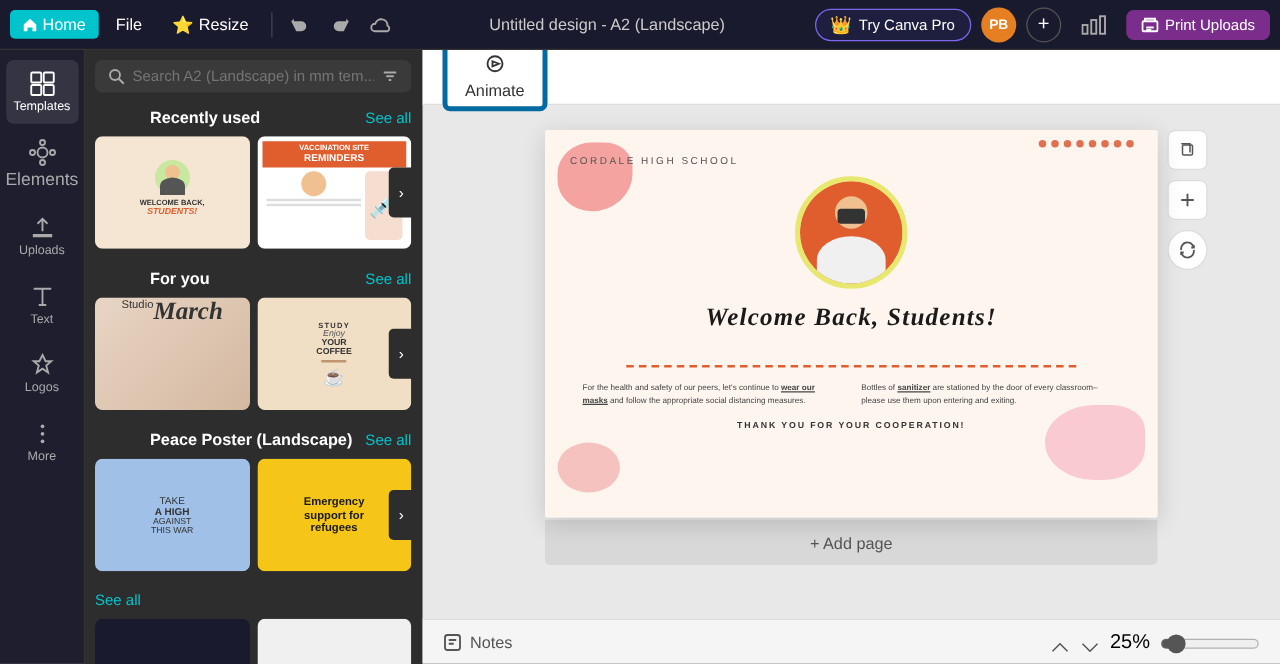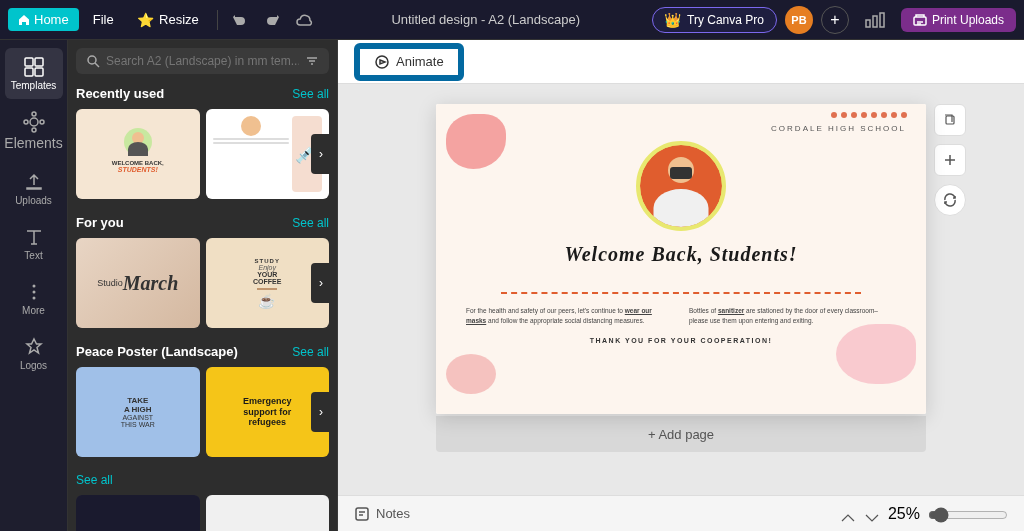--- a/index.html
+++ b/index.html
@@ -53,54 +53,54 @@
       border-right: 1px solid #3a3a3a;
     }
     .search-bar {
       display: flex; align-items: center; background: #3a3a3a; border-radius: 6px;
       padding: 6px 10px; gap: 6px; margin-bottom: 12px;
     }
     .search-bar input {
       background: transparent; border: none; color: #ccc; font-size: 12px; flex: 1; outline: none;
     }
     .section-header { display: flex; justify-content: space-between; align-items: center; margin-bottom: 8px; }
-    .section-title { color: #fff; font-size: 13px; font-weight: 600; }
+    .section-title { color: #fff; font-size: 13px; font-weight: 600; margin-left: 44px; }
     .see-all { color: #00c4cc; font-size: 12px; cursor: pointer; }
     .template-grid { display: grid; grid-template-columns: 1fr 1fr; gap: 6px; margin-bottom: 16px; }
     .template-card {
       border-radius: 6px; overflow: hidden; cursor: pointer; position: relative;
       height: 90px; background: #3a3a3a;
     }
     .template-card-inner { width: 100%; height: 100%; position: relative; overflow: hidden; }
 
     
     .tmpl-welcome { background: #f5e6d3; display: flex; flex-direction: column; align-items: center; justify-content: center; padding: 4px; }
     .tmpl-vaccination { background: #fff; display: flex; flex-direction: column; padding: 4px; }
-    .tmpl-march { background: linear-gradient(135deg, #e8d5c4, #d4b8a0); display: flex; align-items: center; justify-content: center; }
+    .tmpl-march { background: linear-gradient(135deg, #e8d5c4, #d4b8a0); display: flex; align-items: flex-start; justify-content: center; }
     .tmpl-study { background: #f0dfc4; display: flex; flex-direction: column; align-items: center; justify-content: center; padding: 4px; }
     .tmpl-take-stand { background: #a0c0e8; display: flex; align-items: center; justify-content: center; }
     .tmpl-emergency { background: #f5c518; display: flex; align-items: center; justify-content: center; padding: 4px; }
 
     .next-arrow {
       position: absolute; right: -2px; top: 50%; transform: translateY(-50%);
       width: 20px; height: 40px; background: #2d2d2d; border-radius: 4px 0 0 4px;
       display: flex; align-items: center; justify-content: center; cursor: pointer; color: #fff; font-size: 12px; z-index: 10;
     }
 
     
     .canvas-area {
       flex: 1; background: #e8e8e8; display: flex; flex-direction: column; overflow: hidden; position: relative;
     }
     .canvas-toolbar {
       background: #fff; padding: 8px 16px; display: flex; align-items: center; gap: 8px;
       border-bottom: 1px solid #ddd; height: 44px;
     }
     .animate-btn {
       display: flex; align-items: center; gap: 6px; padding: 5px 14px;
-      border: 6px solid #0369a1; border-radius: 6px; background: #fff; cursor: pointer; font-size: 13px; color: #333;
+      border: 4px solid #0369a1; border-radius: 6px; background: #fff; cursor: pointer; font-size: 13px; color: #333; flex-direction: column;
     }
     .canvas-scroll { flex: 1; overflow: auto; display: flex; flex-direction: column; align-items: center; padding: 20px; }
     .canvas-page {
       background: #fff; position: relative; width: 490px; min-height: 310px;
       box-shadow: 0 4px 20px rgba(0,0,0,0.15); border-radius: 2px; overflow: hidden;
     }
     .page-controls {
       position: absolute; right: -40px; top: 0; display: flex; flex-direction: column; gap: 8px;
     }
     .page-ctrl-btn {
@@ -112,21 +112,21 @@
       width: 32px; height: 32px; background: #fff; border: 1px solid #ddd; border-radius: 50%;
       display: flex; align-items: center; justify-content: center; cursor: pointer; font-size: 14px;
     }
 
     
     .poster-bg {
       width: 100%; height: 100%; min-height: 310px;
       background: #fdf5ee; position: relative; padding: 20px;
     }
     .poster-school-name {
-      font-size: 8px; letter-spacing: 2px; color: #555; text-align: right; margin-bottom: 8px;
+      font-size: 8px; letter-spacing: 2px; color: #555; text-align: left; margin-bottom: 8px;
       font-weight: 500;
     }
     .poster-decorations { position: absolute; top: 0; left: 0; width: 100%; height: 100%; pointer-events: none; }
     .poster-avatar-wrap {
       display: flex; justify-content: center; margin-bottom: 12px;
     }
     .poster-avatar-circle {
       width: 90px; height: 90px; border-radius: 50%; background: #e8e870;
       border: 4px solid #e8e870; overflow: hidden; display: flex; align-items: center; justify-content: center;
       position: relative;
@@ -263,32 +263,32 @@
         </svg>
       <span style="font-size:10px;color:#aaa;">Uploads</span>
     </div>
     <div class="icon-sidebar-item">
       <svg viewBox="0 0 22 22" fill="none" stroke="#aaa" stroke-width="1.5">
           <path d="M4 5h14M11 5v13M8 18h6"></path>
         </svg>
       <span style="font-size:10px;color:#aaa;">Text</span>
     </div>
     <div class="icon-sidebar-item">
+      <svg viewBox="0 0 22 22" fill="none" stroke="#aaa" stroke-width="1.5">
+          <path d="M11 3l2.5 5H18l-4 3.5 1.5 5.5L11 14l-4.5 3 1.5-5.5L4 8h4.5z"></path>
+        </svg>
+      <span style="font-size:10px;color:#aaa;">Logos</span>
+    </div>
+    <div class="icon-sidebar-item">
       <svg viewBox="0 0 22 22" fill="#aaa">
           <circle cx="11" cy="5" r="1.5"></circle>
           <circle cx="11" cy="11" r="1.5"></circle>
           <circle cx="11" cy="17" r="1.5"></circle>
         </svg>
       <span style="font-size:10px;color:#aaa;">More</span>
-    </div>
-    <div class="icon-sidebar-item">
-      <svg viewBox="0 0 22 22" fill="none" stroke="#aaa" stroke-width="1.5">
-          <path d="M11 3l2.5 5H18l-4 3.5 1.5 5.5L11 14l-4.5 3 1.5-5.5L4 8h4.5z"></path>
-        </svg>
-      <span style="font-size:10px;color:#aaa;">Logos</span>
     </div>
   </div>
 
   <div class="templates-panel">
 
     <div class="search-bar">
       <svg width="14" height="14" viewBox="0 0 14 14" fill="none" stroke="#aaa" stroke-width="1.5">
           <circle cx="6" cy="6" r="4"></circle>
           <line x1="9" y1="9" x2="13" y2="13"></line>
         </svg>
@@ -317,20 +317,24 @@
             <div style="font-size:7px;color:#e05d2e;font-weight:900;text-align:center;font-style:italic;">STUDENTS!</div>
             <div style="display:flex;gap:2px;margin-top:4px;">
               <div style="flex:1;background:#eee;height:3px;border-radius:1px;"></div>
               <div style="flex:1;background:#eee;height:3px;border-radius:1px;"></div>
             </div>
           </div>
         </div>
 
         <div class="template-card">
           <div class="template-card-inner tmpl-vaccination">
+            <div style="background:#e05d2e;padding:3px;text-align:center;">
+              <div style="font-size:6px;color:white;font-weight:bold;">VACCINATION SITE</div>
+              <div style="font-size:8px;color:white;font-weight:900;">REMINDERS</div>
+            </div>
             <div style="display:flex;padding:3px;gap:3px;flex:1;">
               <div style="flex:1;">
                 <div style="background:#f0c090;width:20px;height:20px;border-radius:50%;margin:0 auto;"></div>
                 <div style="height:2px;background:#ddd;margin:2px 0;border-radius:1px;"></div>
                 <div style="height:2px;background:#ddd;margin:2px 0;border-radius:1px;"></div>
               </div>
               <div style="width:30px;background:#f5ddd0;border-radius:4px;display:flex;align-items:center;justify-content:center;">
                 <div style="font-size:18px;">💉</div>
               </div>
             </div>
@@ -371,21 +375,21 @@
     <div class="section-header">
       <span class="section-title">Peace Poster (Landscape)</span>
       <span class="see-all">See all</span>
     </div>
     <div style="position:relative;">
       <div class="template-grid">
 
         <div class="template-card">
           <div class="template-card-inner tmpl-take-stand">
             <div style="text-align:center;">
-              <div style="font-size:8px;color:#333;font-weight:bold;">TAKE</div>
+              <div style="font-size:8px;color:#333;font-weight:normal;">TAKE</div>
               <div style="font-size:8px;color:#333;font-weight:bold;">A HIGH</div>
               <div style="font-size:7px;color:#333;">AGAINST</div>
               <div style="font-size:7px;color:#333;">THIS WAR</div>
             </div>
           </div>
         </div>
 
         <div class="template-card">
           <div class="template-card-inner tmpl-emergency">
             <div style="text-align:center;padding:4px;">

